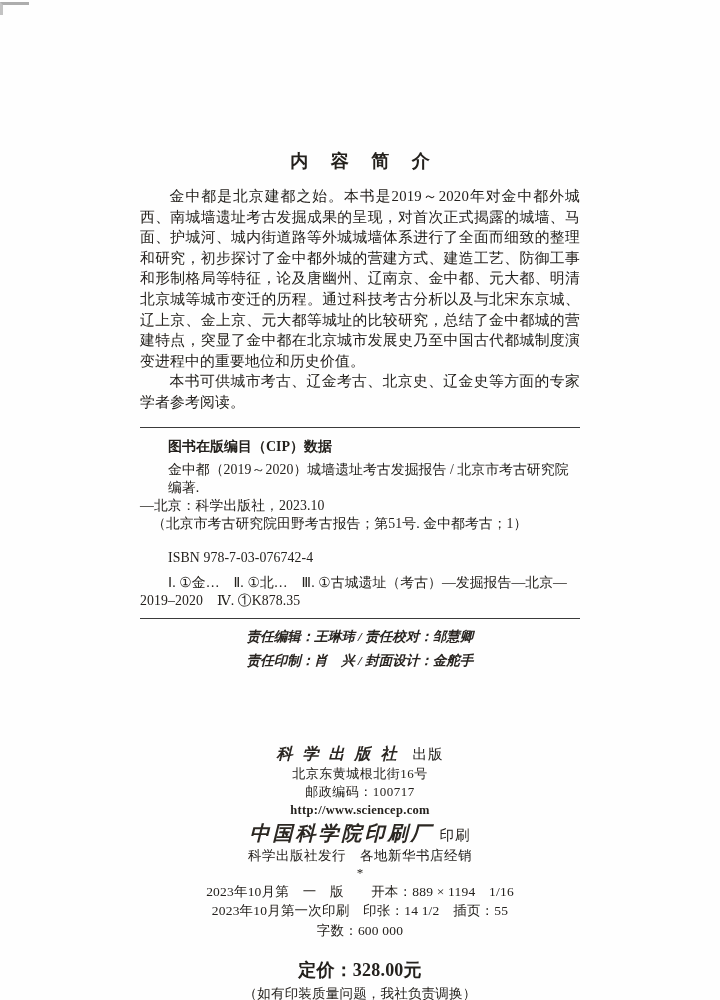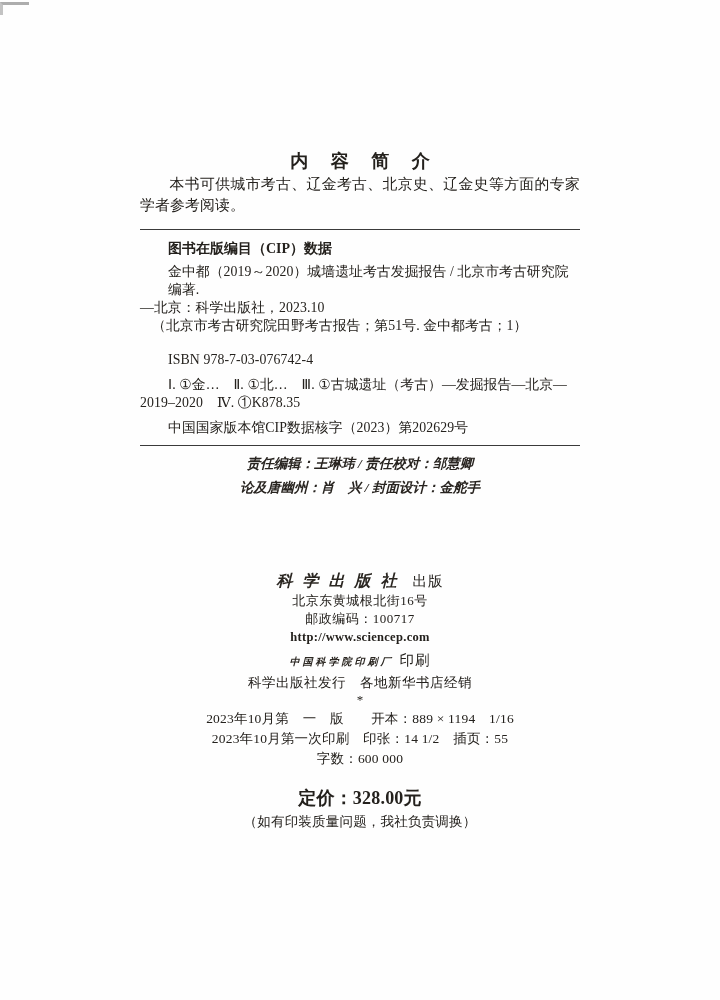--- a/index.html
+++ b/index.html
@@ -90,21 +90,21 @@
   .pub-name-line { line-height: 22px; }
   .calligraphy {
     font-style: italic;
     font-weight: bold;
     font-size: 16px;
     letter-spacing: 10px;
     color: #2b2722;
   }
   .calligraphy.printer {
     letter-spacing: 3px;
-    font-size: 10px;
+    font-size: 20px;
   }
   .pub-suffix {
     font-size: 14.5px;
     margin-left: 6px;
     letter-spacing: 1px;
   }
   .pub-small { font-size: 13px; line-height: 18px; letter-spacing: 0.5px; }
   .pub-website { font-size: 12.5px; line-height: 18px; font-weight: bold; letter-spacing: 0.3px; }
   .printer-line { margin-top: 3px; line-height: 22px; }
   .distribution { font-size: 13.5px; line-height: 19px; letter-spacing: 0.5px; }
@@ -128,40 +128,40 @@
 </head>
 <body>
 
 <div class="page">
   <div class="scan-artifact"></div>
 
   <div class="content">
 
     <h1 class="intro-title">内 容 简 介</h1>
 
+    <p class="intro-para first">金中都是北京建都之始。本书是2019～2020年对金中都外城西、南城墙遗址考古发掘成果的呈现，对首次正式揭露的城墙、马面、护城河、城内街道路等外城城墙体系进行了全面而细致的整理和研究，初步探讨了金中都外城的营建方式、建造工艺、防御工事和形制格局等特征，论及唐幽州、辽南京、金中都、元大都、明清北京城等城市变迁的历程。通过科技考古分析以及与北宋东京城、辽上京、金上京、元大都等城址的比较研究，总结了金中都城的营建特点，突显了金中都在北京城市发展史乃至中国古代都城制度演变进程中的重要地位和历史价值。</p>
     <p class="intro-para">本书可供城市考古、辽金考古、北京史、辽金史等方面的专家学者参考阅读。</p>
 
     <hr class="rule rule-top">
 
     <div class="cip">
       <div class="cip-heading">图书在版编目（CIP）数据</div>
       <div class="cip-line indent1 cip-title">金中都（2019～2020）城墙遗址考古发掘报告 / 北京市考古研究院编著.</div>
       <div class="cip-line">—北京：科学出版社，2023.10</div>
       <div class="cip-line indent-half">（北京市考古研究院田野考古报告；第51号. 金中都考古；1）</div>
       <div class="cip-line indent1">ISBN 978-7-03-076742-4</div>
       <div class="cip-line indent1 gap-top">Ⅰ. ①金…　Ⅱ. ①北…　Ⅲ. ①古城遗址（考古）—发掘报告—北京—</div>
       <div class="cip-line">2019–2020　Ⅳ. ①K878.35</div>
-      <div class="cip-line indent1 gap-top">中国国家版本馆CIP数据核字（2023）第202629号</div>
     </div>
 
     <hr class="rule rule-bottom">
 
     <div class="credits">
       <div class="credit-line">责任编辑：王琳玮 / 责任校对：邹慧卿</div>
-      <div class="credit-line">论及唐幽州：肖　兴 / 封面设计：金舵手</div>
+      <div class="credit-line">责任印制：肖　兴 / 封面设计：金舵手</div>
     </div>
 
     <div class="publisher">
       <div class="pub-name-line">
         <span class="calligraphy">科学出版社</span><span class="pub-suffix">出版</span>
       </div>
       <div class="pub-small">北京东黄城根北街16号</div>
       <div class="pub-small">邮政编码：100717</div>
       <div class="pub-website">http://www.sciencep.com</div>
       <div class="printer-line">

